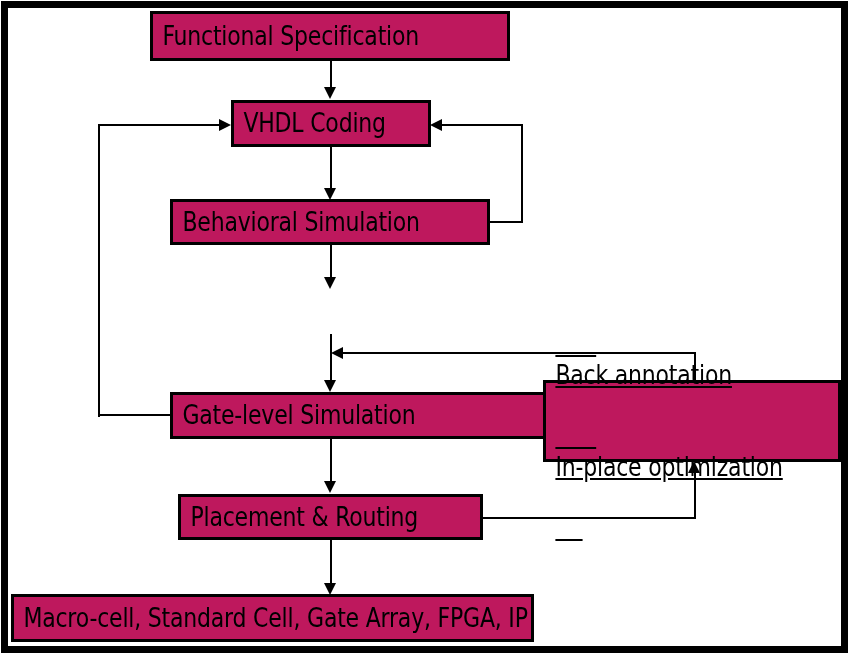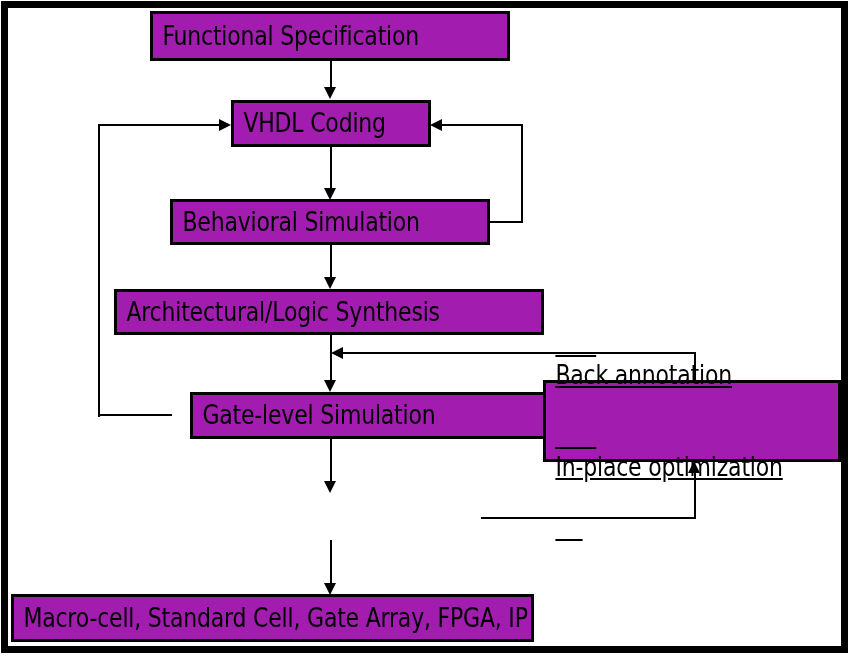--- a/index.html
+++ b/index.html
@@ -23,21 +23,21 @@
     width: 847px;
     height: 652px;
     border: 7px solid #000000;
     box-sizing: border-box;
     background: #ffffff;
   }
   .node {
     position: absolute;
     box-sizing: border-box;
     border: 3px solid #000000;
-    background: #a21caf;
+    background: #be185d;
     display: flex;
     align-items: center;
     justify-content: flex-start;
     color: #000000;
     line-height: 1.02;
     white-space: pre;
     z-index: 5;
   }
   .node .label {
     display: block;
@@ -138,33 +138,33 @@
   </div>
 
   <div class="node" style="left:170px; top:199px; width:320px; height:46px;">
     <span class="label">Behavioral Simulation</span>
   </div>
 
   <div class="node" style="left:231px; top:100px; width:200px; height:47px;">
     <span class="label">VHDL Coding</span>
   </div>
 
-  <div class="node" style="left:114px; top:289px; width:430px; height:46px;">
-    <span class="label">Architectural/Logic Synthesis</span>
-  </div>
 
-  <div class="node" style="left:170px; top:392px; width:380px; height:47px;margin-left:20px;">
+  <div class="node" style="left:170px; top:392px; width:380px; height:47px;">
     <span class="label">Gate-level Simulation</span>
   </div>
 
   <div class="node two-line" style="left:543px; top:380px; width:298px; height:82px;text-decoration:underline;">
     <span class="label">
       <span style="display:block;">Back annotation</span>
       <span style="display:block;">In-place optimization</span>
     </span>
   </div>
 
+  <div class="node" style="left:178px; top:494px; width:305px; height:46px;">
+    <span class="label">Placement &amp; Routing</span>
+  </div>
 
   <div class="node" style="left:11px; top:594px; width:523px; height:48px;">
     <span class="label">Macro-cell, Standard Cell, Gate Array, FPGA, IP</span>
   </div>
 
 </div>
 
 </body></html>

